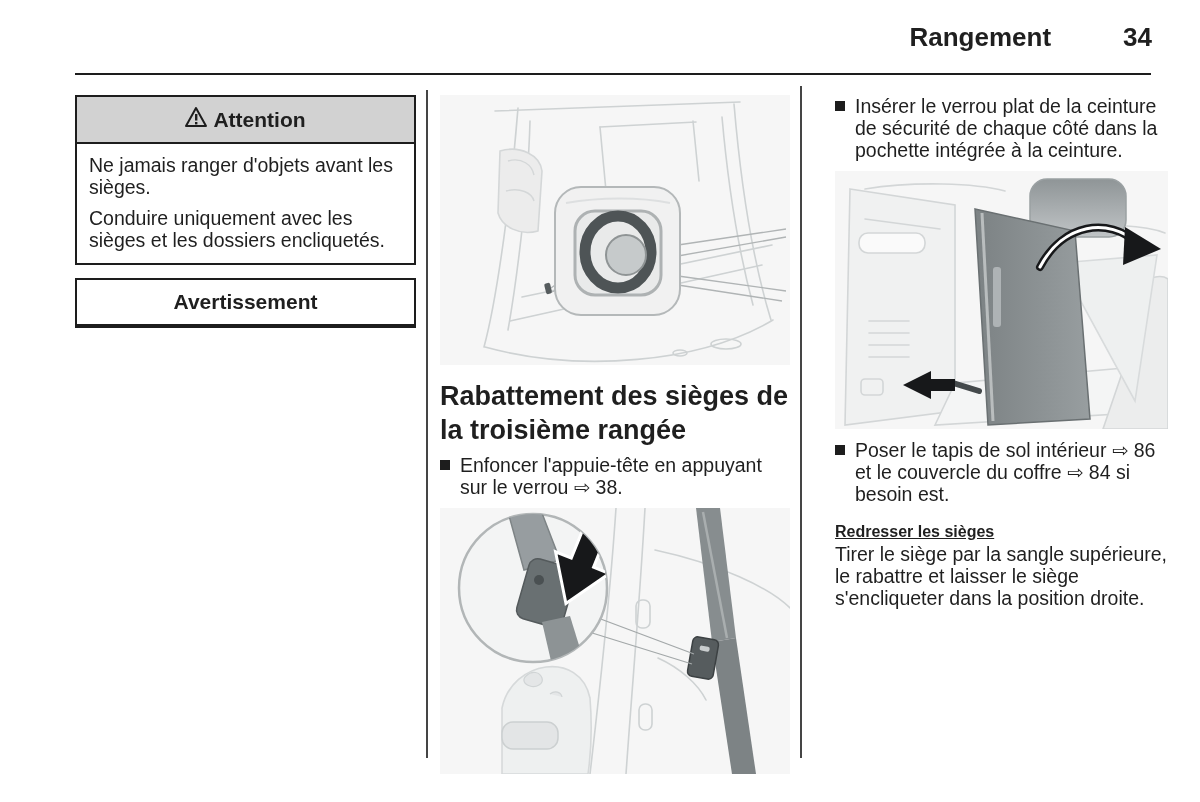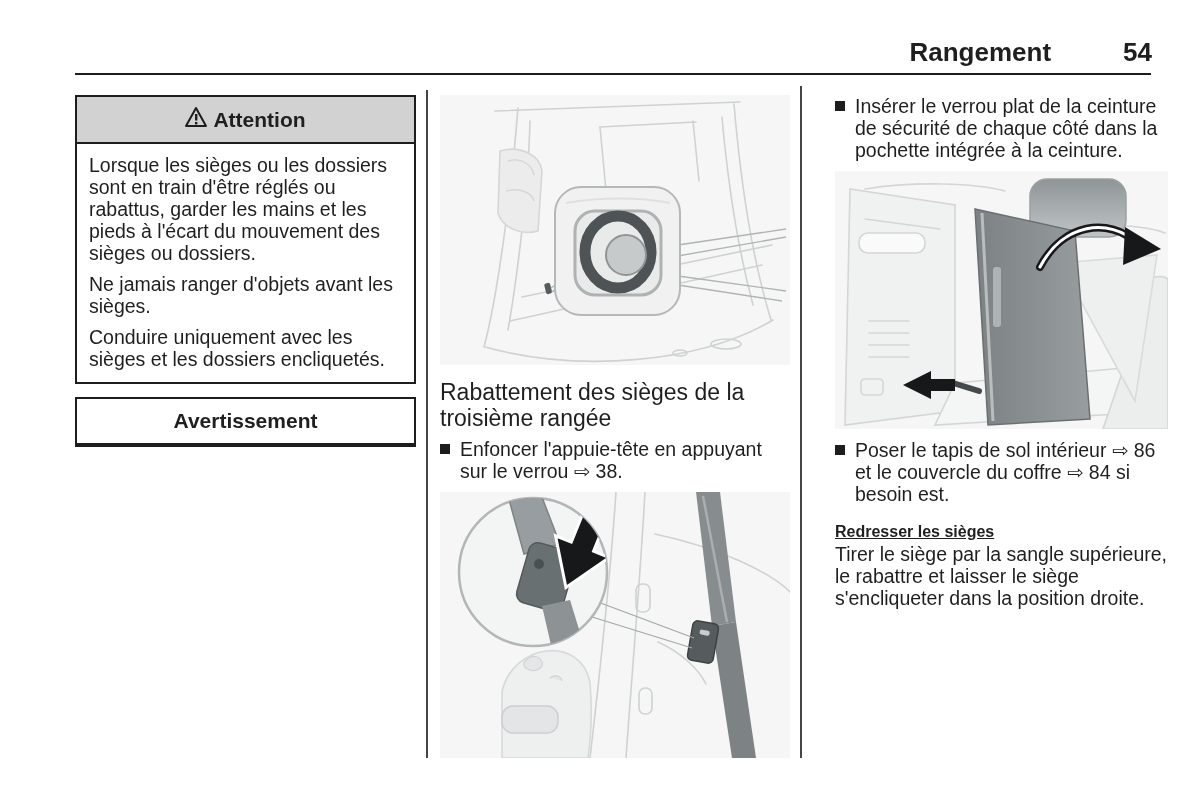--- a/index.html
+++ b/index.html
@@ -1,20 +1,20 @@
 <!DOCTYPE html>
 <html lang="fr"><head>
 <meta charset="utf-8">
 <style>
   html,body{margin:0;padding:0;background:#ffffff;}
   body{font-family:"Liberation Sans","DejaVu Sans",sans-serif;color:#1f1f1f;}
   #page{position:relative;width:1200px;height:802px;background:#ffffff;overflow:hidden;}
 
   
-  .hdr{position:absolute;top:37px;left:0;width:1152px;display:flex;justify-content:flex-end;align-items:baseline;gap:72px;font-weight:bold;font-size:26px;}
+  .hdr{position:absolute;top:22px;left:0;width:1152px;display:flex;justify-content:flex-end;align-items:baseline;gap:72px;font-weight:bold;font-size:26px;}
   .hdr-rule{position:absolute;top:73px;left:75px;width:1076px;height:2px;background:#1d1d1d;}
 
   
   .vdiv{position:absolute;width:2px;background:#454545;}
   .vdiv1{left:426px;top:90px;height:668px;}
   .vdiv2{left:800px;top:86px;height:672px;}
 
   
   .col{position:absolute;top:95px;}
   .col-left{left:75px;width:341px;}
@@ -24,60 +24,59 @@
   
   .wbox{border:2px solid #1d1d1d;margin-bottom:13px;background:#ffffff;}
   .wbox-head{display:flex;align-items:center;justify-content:center;gap:6px;font-weight:bold;font-size:21px;padding:10px 4px;border-bottom:2px solid #1d1d1d;}
   .wbox-head.gray{background:#d2d2d2;}
   .wbox-body{padding:10px 12px 12px 12px;font-size:19.5px;line-height:22px;}
   .wbox-body p{margin:0 0 9px 0;}
   .wbox-body p:last-child{margin-bottom:0;}
   .warn-tri{display:inline-block;vertical-align:-2px;}
 
   
-  .sec-heading{font-weight:normal;font-size:23px;line-height:26px;margin:14px 0 7px 0;}
+  .sec-heading{font-weight:bold;font-size:27px;line-height:34px;margin:14px 0 7px 0;}
   .sub-heading{font-weight:bold;font-size:16px;line-height:22px;margin:16px 0 0 0;text-decoration:underline;}
   .body-text{font-size:19.5px;line-height:22px;margin:0;}
   .bullet{display:flex;gap:10px;font-size:19.5px;line-height:22px;margin:0 0 9px 0;}
   .bullet .sq{flex:none;width:10px;height:10px;background:#1d1d1d;margin-top:6px;}
 
   
   .illus{display:block;background:#f6f6f6;}
   .mt10{margin-top:10px;}
   .mb10{margin-bottom:10px;}
 </style>
 </head>
 <body>
 
 <div id="page">
 
   <div class="hdr">
     <span>Rangement</span>
-    <span>54</span>
+    <span>34</span>
   </div>
   <div class="hdr-rule"></div>
 
   <div class="vdiv vdiv1"></div>
   <div class="vdiv vdiv2"></div>
 
   <div class="col col-left">
 
     <div class="wbox">
       <div class="wbox-head gray">
         <span class="warn-tri">
           <svg width="22" height="20" viewBox="0 0 22 20">
             <path d="M11 1 L21 19 L1 19 Z" fill="none" stroke="#1d1d1d" stroke-width="2" stroke-linejoin="round"></path>
             <rect x="10" y="7" width="2.4" height="6.5" fill="#1d1d1d"></rect>
             <rect x="10" y="15" width="2.4" height="2.4" fill="#1d1d1d"></rect>
           </svg>
         </span>
         <span>Attention</span>
       </div>
       <div class="wbox-body">
-        <p>Lorsque les sièges ou les dossiers sont en train d'être réglés ou rabattus, garder les mains et les pieds à l'écart du mouvement des sièges ou dossiers.</p>
         <p>Ne jamais ranger d'objets avant les sièges.</p>
         <p>Conduire uniquement avec les sièges et les dossiers encliquetés.</p>
       </div>
     </div>
 
     <div class="wbox">
       <div class="wbox-head">
         <span>Avertissement</span>
       </div>
     </div>

